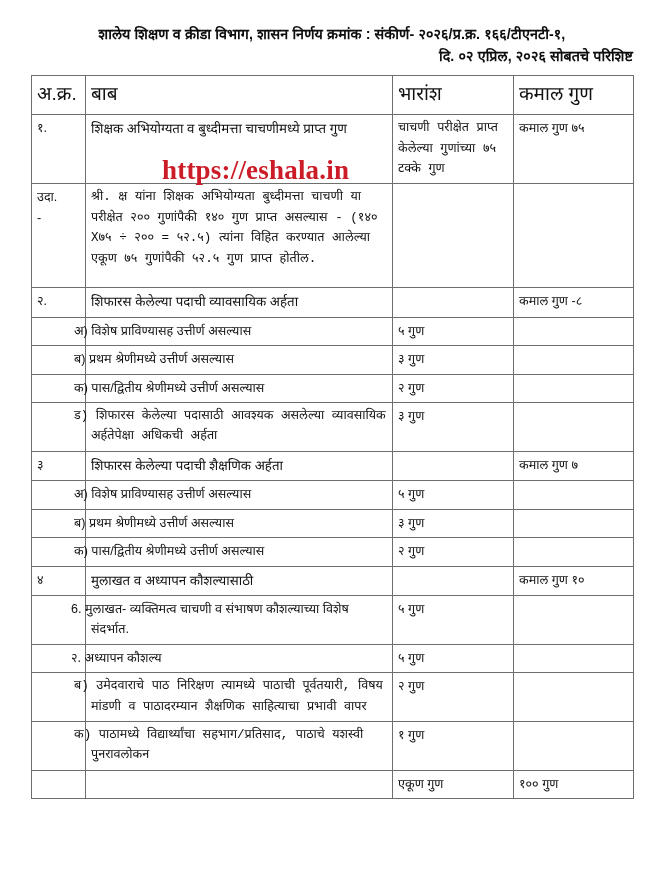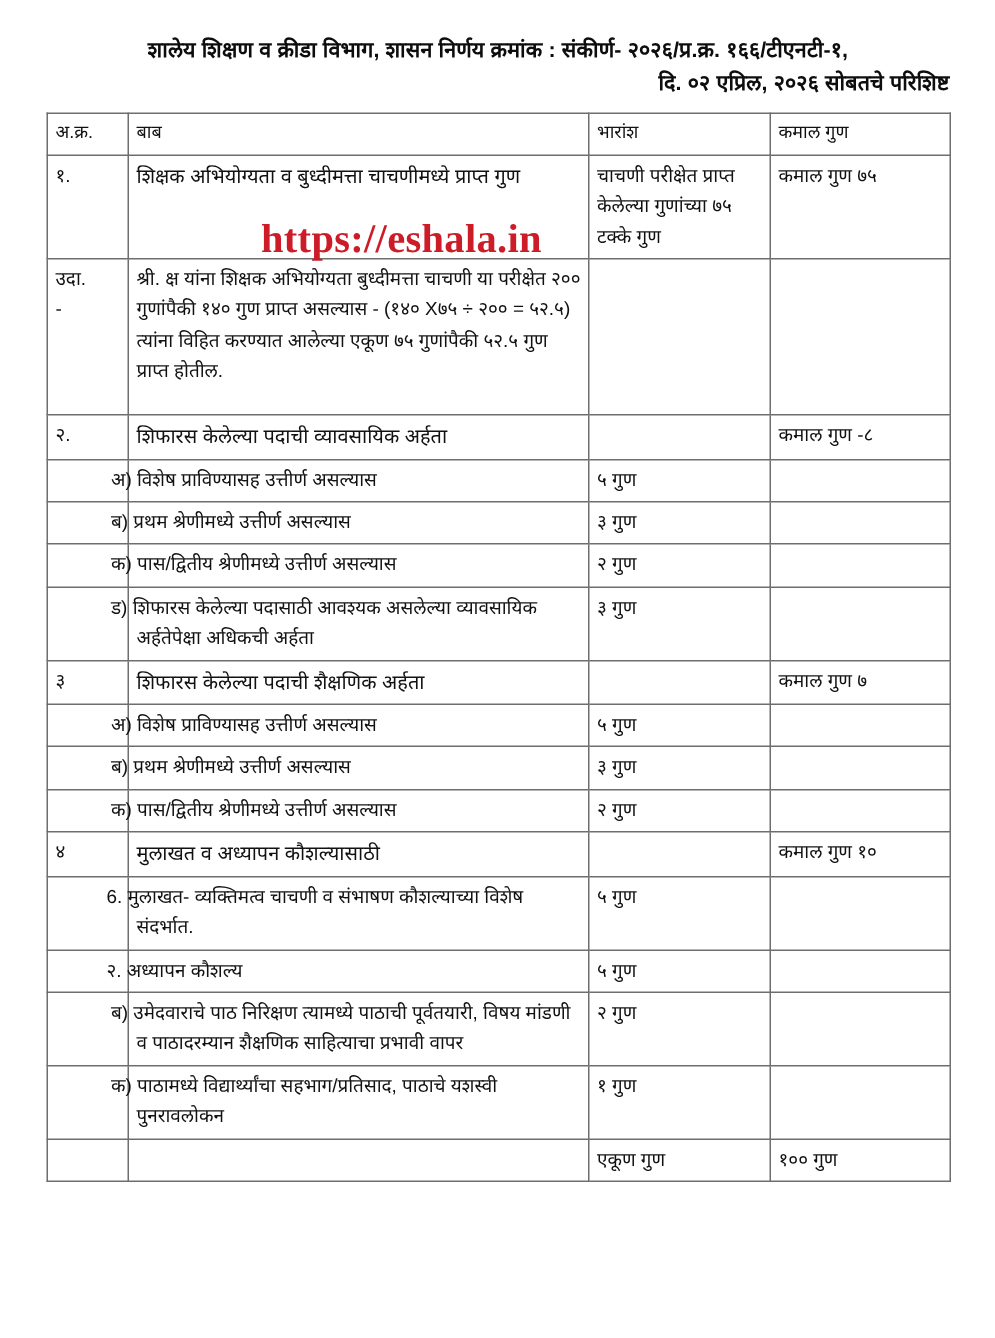--- a/index.html
+++ b/index.html
@@ -52,52 +52,52 @@
   }
   
   col.c-sr   { width: 54px; }
   col.c-desc { width: 307px; }
   col.c-wt   { width: 121px; }
   col.c-max  { width: 120px; }
 
   thead td, thead th {
     text-align: center;
     font-weight: 700;
-    font-size: 12px;
+    font-size: 19px;
     padding-top: 4px;
     padding-bottom: 5px;
   }
   td.sr {
     text-align: left;
     padding-left: 8px;
     white-space: pre-line;
   }
   td.section-title {
     font-weight: 700;
     font-size: 13.3px;
   }
   td.wt   { text-align: left; }
   td.max  { text-align: left; }
 
-  .justify { text-align: justify; text-align-last: left; }
+  .justify { text-align: justify; text-align-last: left; font-family: Liberation Mono, monospace; }
   .hang {
     padding-left: 17px;
     text-indent: -17px;
   }
   .hang-wide {
     padding-left: 20px;
     text-indent: -20px;
   }
   .bold { font-weight: 700; }
 
   
   .row1-cell { position: relative; min-height: 86px; }
   .watermark {
     position: absolute;
-    left: 88px;
+    left: 76px;
     top: 34px;
     font-family: "Liberation Serif", "DejaVu Serif", serif;
     font-weight: 700;
     font-size: 27px;
     letter-spacing: 0.2px;
     white-space: nowrap;
     pointer-events: none;
   }
   .tall-example { height: 96px; }
   .blank { }

